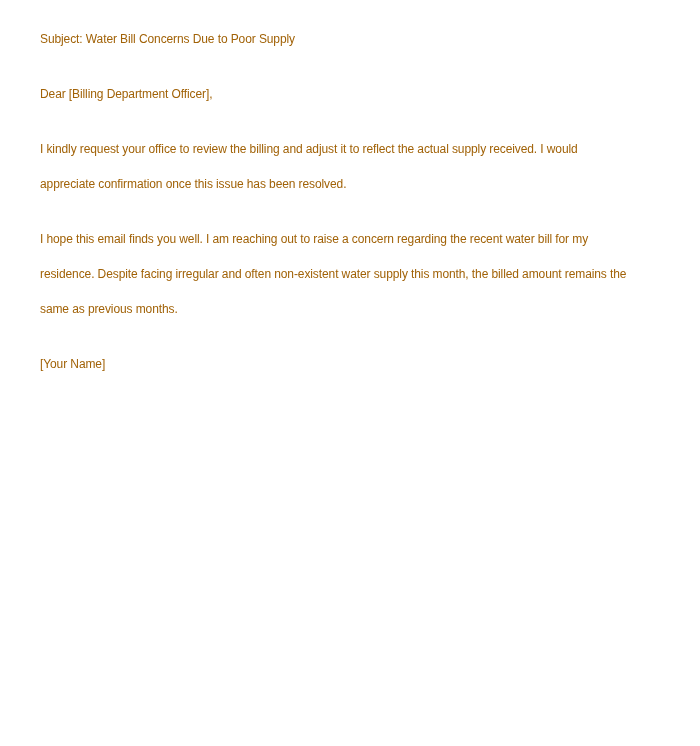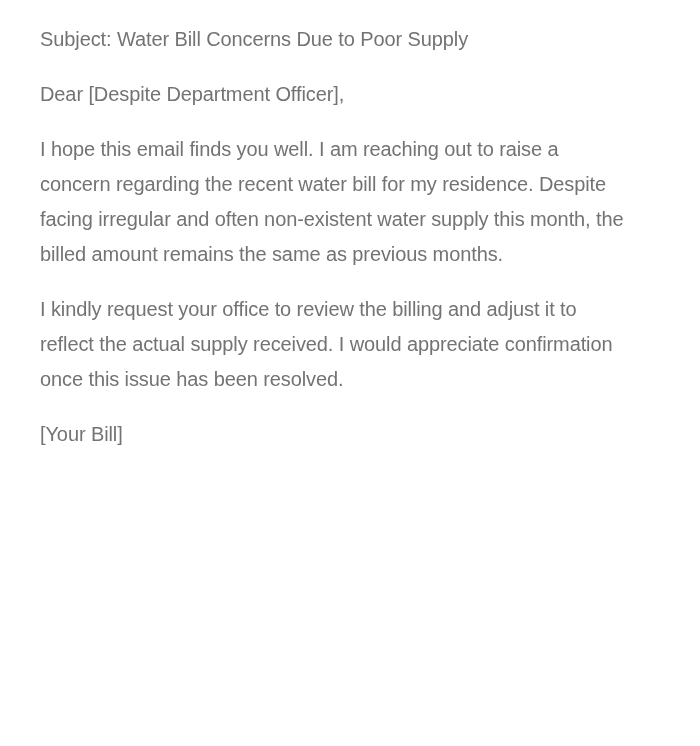--- a/index.html
+++ b/index.html
@@ -28,47 +28,47 @@
     line-height: 1.25;
     letter-spacing: -0.2px;
     margin: 0 0 18px 0;
     padding: 0;
   }
   .doc-body {
     max-width: 600px;
   }
   .para {
     font-family: "Liberation Sans", sans-serif;
-    font-size: 20px;
+    font-size: 12px;
     font-weight: normal;
-    color: #737373;
+    color: #a16207;
     line-height: 35px;
     margin: 0 12px 20px 0;
     padding: 0;
     letter-spacing: -0.1px;
   }
   .para:last-child {
     margin-bottom: 0;
   }
 </style>
 </head>
 <body>
 
 <div class="page">
 
 
   <div class="doc-body">
 
     <p class="para">Subject: Water Bill Concerns Due to Poor Supply</p>
 
-    <p class="para">Dear [Despite Department Officer],</p>
+    <p class="para">Dear [Billing Department Officer],</p>
+
+    <p class="para">I kindly request your office to review the billing and adjust it to reflect the actual supply received. I would appreciate confirmation once this issue has been resolved.</p>
 
     <p class="para">I hope this email finds you well. I am reaching out to raise a concern regarding the recent water bill for my residence. Despite facing irregular and often non-existent water supply this month, the billed amount remains the same as previous months.</p>
 
-    <p class="para">I kindly request your office to review the billing and adjust it to reflect the actual supply received. I would appreciate confirmation once this issue has been resolved.</p>
 
-
-    <p class="para">[Your Bill]</p>
+    <p class="para">[Your Name]</p>
 
 
 
   </div>
 </div>
 
 </body></html>

